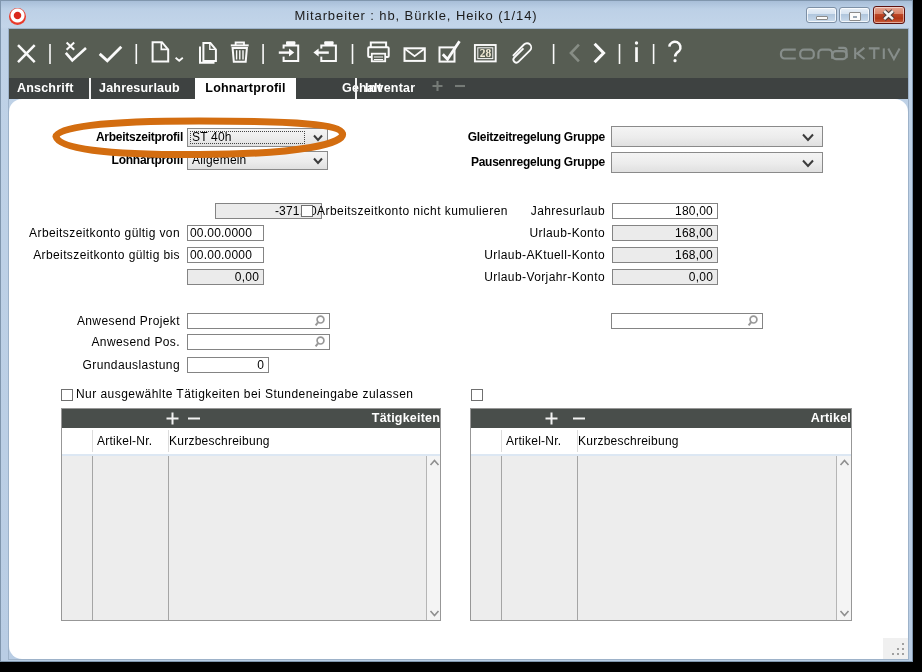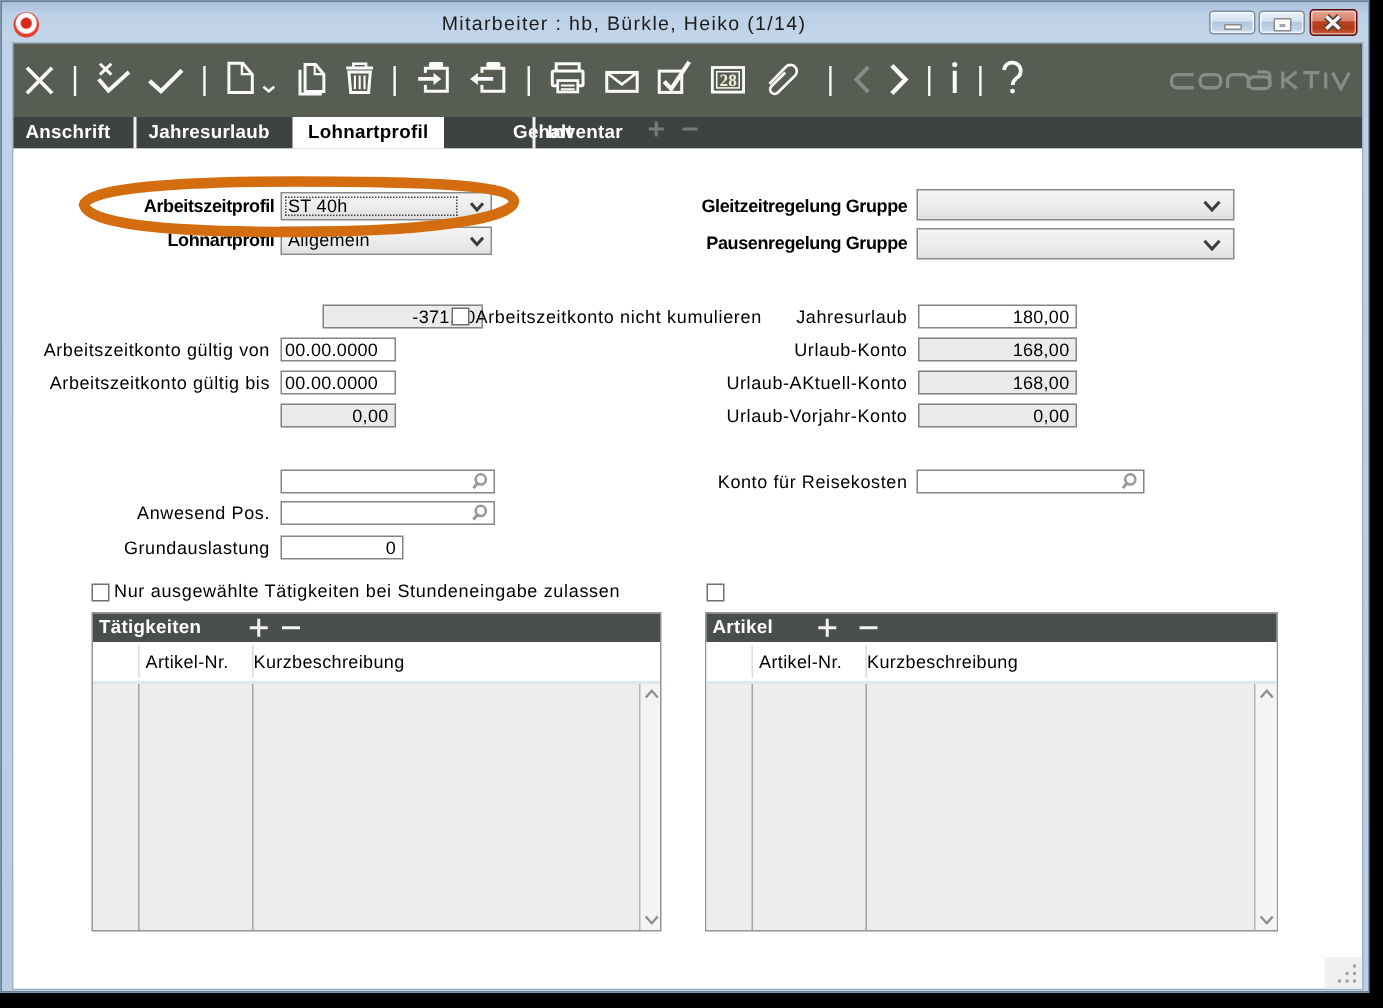--- a/index.html
+++ b/index.html
@@ -21,32 +21,32 @@
   background:linear-gradient(to bottom,#e4a492 0,#d98266 45%,#bc4526 46%,#b23818 72%,#ca5c3c 100%); }
 #ico-min { position:absolute; left:9px; top:8px; width:12px; height:4px; background:#fbfbfb; border:1px solid #8a8a8a; border-radius:1px; }
 #ico-max { position:absolute; left:9px; top:4px; width:12px; height:9px; background:#fbfbfb; border:1px solid #8a8a8a; border-radius:1px; }
 #ico-max:after { content:""; position:absolute; left:3px; top:2.5px; width:4px; height:2.5px; background:#9aa7b4; }
 #toolbar { position:absolute; left:8px; top:28px; width:899px; height:49px; background:#575d53; }
 #tabs { position:absolute; left:8px; top:77px; width:899px; height:21px; background:#3e4241; }
 .tab { position:absolute; top:0; height:21px; font-size:12.5px; font-weight:bold; color:#fff; text-align:left; padding-left:8px; line-height:21px; letter-spacing:0.2px; }
 #tab-active { text-align:center; padding-left:0; }
 .tabsep { position:absolute; top:0; width:2px; height:21px; background:#f2f2f2; }
 #tab-active { background:#fff; color:#000; }
-#content { position:absolute; left:8px; top:98px; width:899px; height:560px; background:#fff; }
+#content { position:absolute; left:8px; top:98px; width:899px; height:560px; background:#fff;border-radius:13px; }
 
 .lbl { position:absolute; font-size:12px; color:#000; text-align:right; letter-spacing:0.4px; }
 .blbl { font-weight:bold; letter-spacing:-0.25px !important; }
 .box { position:absolute; border:1px solid #848484; background:#fff; font-size:12px; text-align:right; padding-right:4px; letter-spacing:0.2px; }
 .ro { background:#ebebeb; }
 .combo { position:absolute; border:1px solid #8a8a8a; background:linear-gradient(to bottom,#f4f4f4 0,#ececec 55%,#e0e0e0 100%); font-size:12px; padding-left:3px; letter-spacing:0.2px; }
 .chk { position:absolute; width:12px; height:12px; border:1px solid #707070; background:#fff; }
 .clbl { position:absolute; font-size:12px; letter-spacing:0.45px; }
 
 .tbl { position:absolute; border:1px solid #979797; background:#ededed; }
-.tbl-head { position:absolute; left:0; top:0; width:100%; height:19px; background:#494e4b; color:#fff; font-weight:bold; font-size:12.5px; line-height:19px; letter-spacing:0.2px; }
+.tbl-head { position:absolute; left:0; top:0; width:100%; height:19px; background:#494e4b; color:#fff; font-weight:bold; font-size:12.5px; line-height:19px; letter-spacing:0.2px;text-align:right; }
 .tbl-cols { position:absolute; left:0; top:19px; width:100%; height:26px; background:#fff; font-size:12px; line-height:26px; letter-spacing:0.25px; }
 </style>
 </head>
 <body>
 <div id="win">
   <div id="inner"></div>
   <div id="titlebar">
     <div id="appicon"></div>
     <div id="title">Mitarbeiter : hb, Bürkle, Heiko (1/14)</div>
     <div class="capbtn" id="btn-min">
@@ -200,27 +200,27 @@
 
     <div class="lbl" style="left:0;width:171px;top:149px;line-height:15px;">Arbeitszeitkonto gültig bis</div>
     <div class="box" style="left:178px;top:148px;width:77px;height:16px;line-height:14px;text-align:left;padding-left:2px;">00.00.0000</div>
     <div class="lbl" style="left:420px;width:176px;top:149px;line-height:15px;">Urlaub-AKtuell-Konto</div>
     <div class="box ro" style="left:603px;top:148px;width:106px;height:16px;line-height:14px;">168,00</div>
 
     <div class="box ro" style="left:178px;top:170px;width:77px;height:16px;line-height:14px;">0,00</div>
     <div class="lbl" style="left:420px;width:176px;top:171px;line-height:15px;">Urlaub-Vorjahr-Konto</div>
     <div class="box ro" style="left:603px;top:170px;width:106px;height:16px;line-height:14px;">0,00</div>
 
+    <div class="lbl" style="left:0;width:171px;top:215px;line-height:15px;">Anwesend Projekt</div>
     <div class="box" style="left:178px;top:214px;width:143px;height:16px;">
       <svg style="position:absolute;right:3px;top:1px;" width="13" height="12">
           <circle cx="7.5" cy="4.6" r="3.4" stroke="#989898" stroke-width="1.7" fill="none"></circle>
           <path d="M5,7.4 L2.6,10.4" stroke="#989898" stroke-width="2" fill="none"></path>
         </svg>
     </div>
-    <div class="lbl" style="left:420px;width:176px;top:215px;line-height:15px;">Konto für Reisekosten</div>
     <div class="box" style="left:602px;top:214px;width:152px;height:16px;">
       <svg style="position:absolute;right:3px;top:1px;" width="13" height="12">
           <circle cx="7.5" cy="4.6" r="3.4" stroke="#989898" stroke-width="1.7" fill="none"></circle>
           <path d="M5,7.4 L2.6,10.4" stroke="#989898" stroke-width="2" fill="none"></path>
         </svg>
     </div>
     <div class="lbl" style="left:0;width:171px;top:236px;line-height:15px;">Anwesend Pos.</div>
     <div class="box" style="left:178px;top:235px;width:143px;height:16px;">
       <svg style="position:absolute;right:3px;top:1px;" width="13" height="12">
           <circle cx="7.5" cy="4.6" r="3.4" stroke="#989898" stroke-width="1.7" fill="none"></circle>

